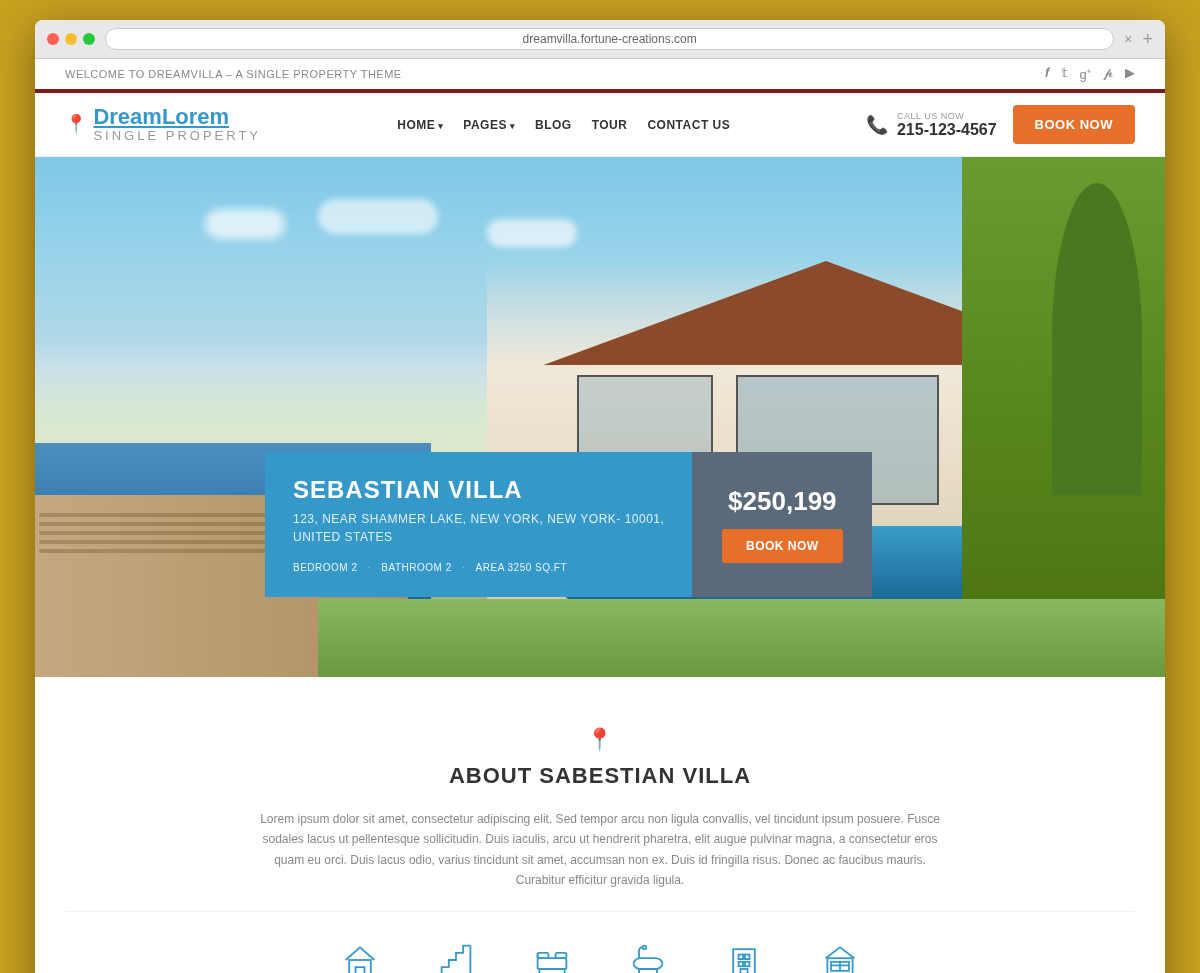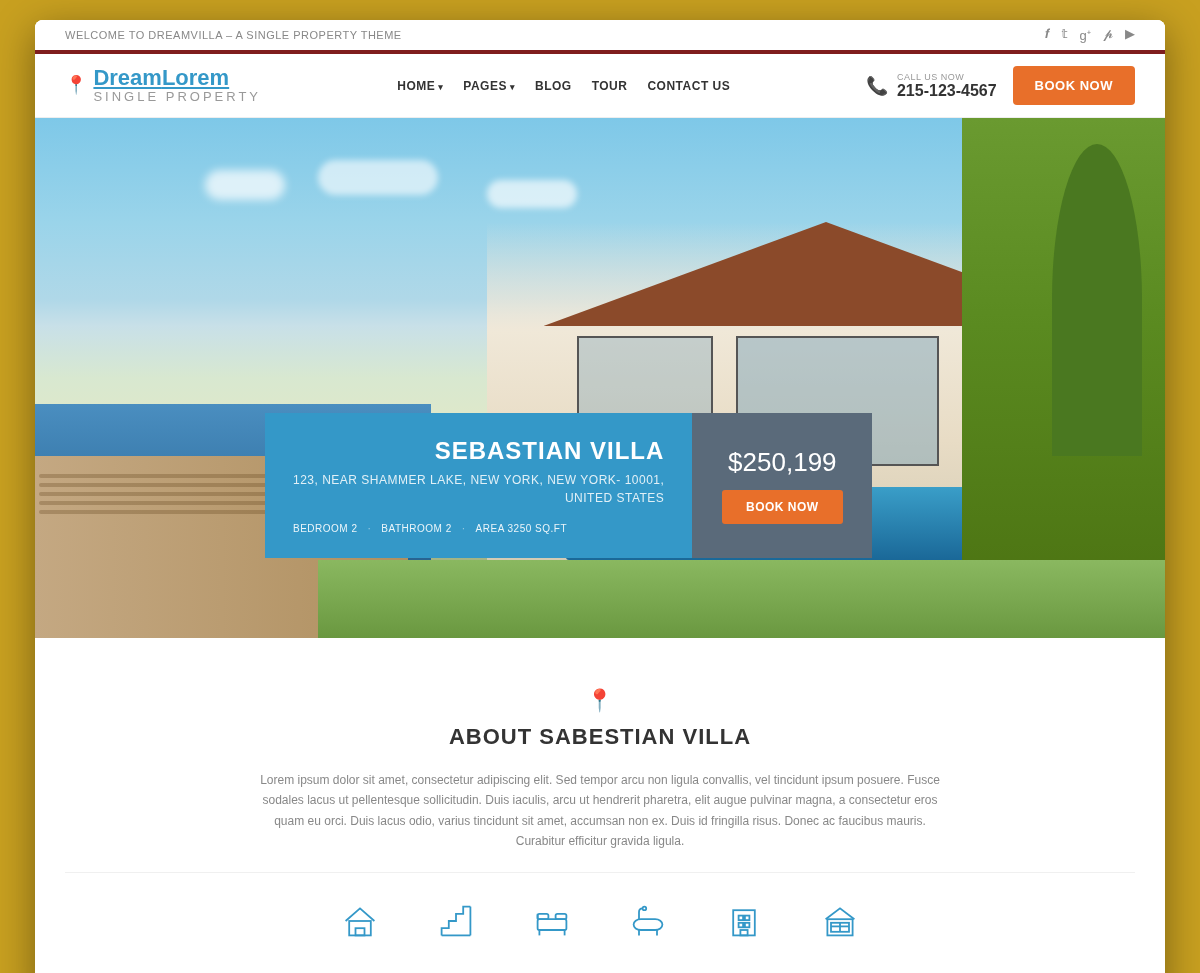--- a/index.html
+++ b/index.html
@@ -148,21 +148,20 @@
       position: absolute;
       bottom: 80px;
       left: 230px;
       display: flex;
       align-items: stretch;
     }
     .hero-left-card {
       background: #3498c8;
       padding: 24px 28px;
       min-width: 280px;
-      text-align: right;
     }
     .hero-property-name {
       font-size: 24px;
       font-weight: 900;
       color: #fff;
       text-transform: uppercase;
       letter-spacing: 1px;
       margin-bottom: 6px;
     }
     .hero-property-address {
@@ -188,21 +187,21 @@
       background: #5a6a7a;
       padding: 24px 28px;
       display: flex;
       flex-direction: column;
       align-items: center;
       justify-content: center;
       min-width: 180px;
     }
     .hero-price {
       font-size: 26px;
-      font-weight: 400;
+      font-weight: 700;
       color: #fff;
       margin-bottom: 12px;
     }
     .hero-book-btn {
       background: #e86f2a;
       color: #fff;
       border: none;
       padding: 10px 24px;
       font-size: 12px;
       font-weight: 700;
@@ -250,20 +249,30 @@
     }
 
     
     .feat-svg { width: 36px; height: 36px; }
   </style>
 </head>
 <body>
 
 <div class="browser-window">
 
+  <div class="browser-chrome">
+    <div class="browser-dots">
+      <div class="browser-dot dot-red"></div>
+      <div class="browser-dot dot-yellow"></div>
+      <div class="browser-dot dot-green"></div>
+    </div>
+    <div class="browser-address-bar">dreamvilla.fortune-creations.com</div>
+    <button class="browser-close-btn">×</button>
+    <button class="browser-new-tab">+</button>
+  </div>
 
   <div class="website">
 
     <div class="top-bar">
       <span class="top-bar-text">WELCOME TO DREAMVILLA – A SINGLE PROPERTY THEME</span>
       <div class="top-bar-social">
         <span class="social-icon"></span>
 
         <span class="social-icon" style="font-size:13px;">𝒇</span>
         <span class="social-icon" style="font-size:13px;">𝕥</span>

